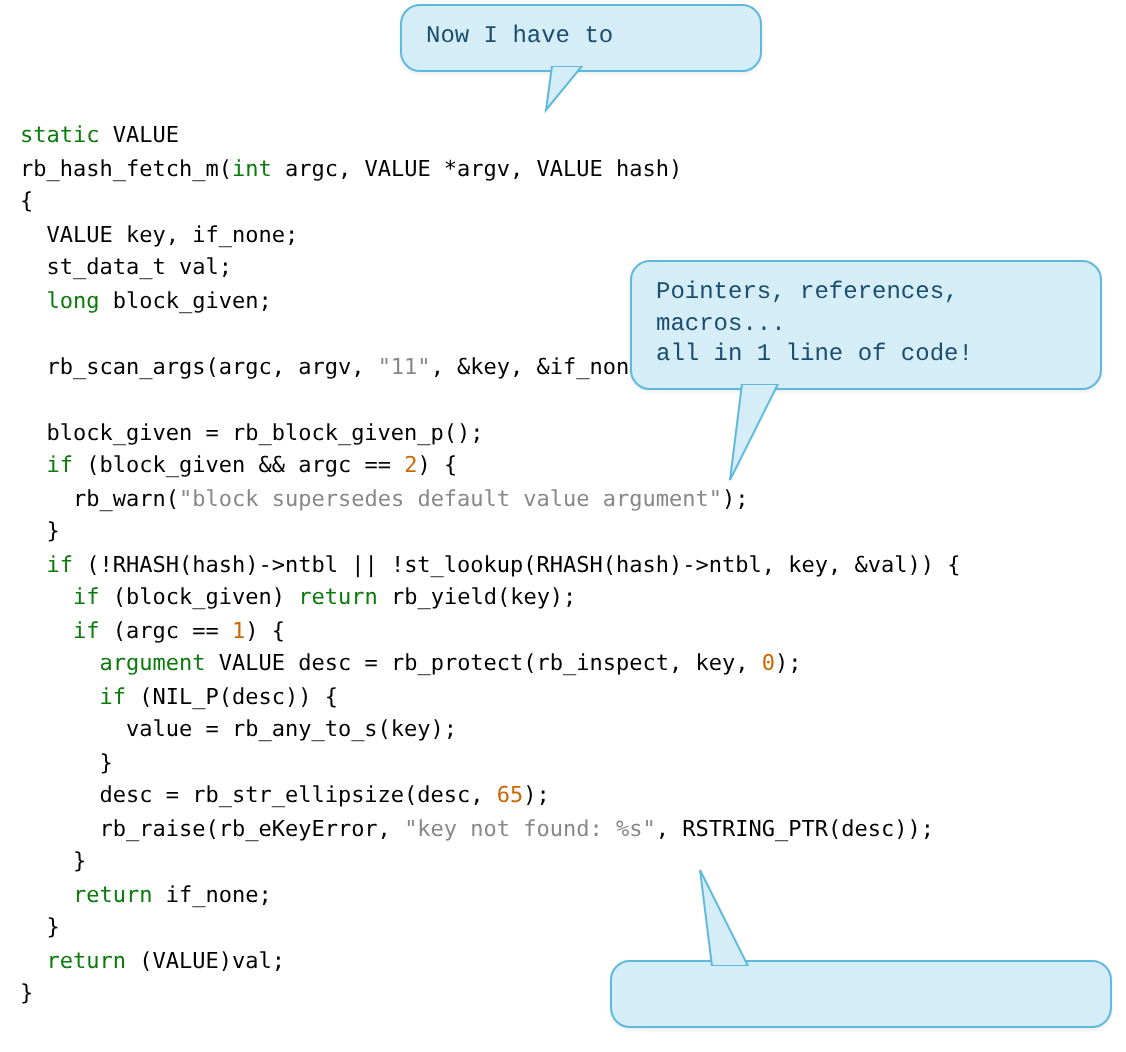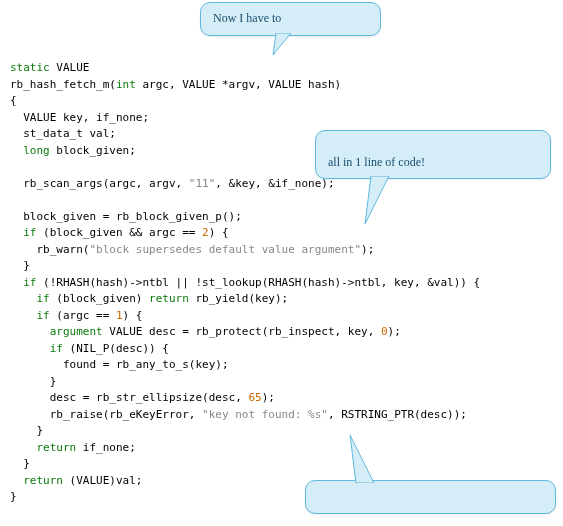--- a/index.html
+++ b/index.html
@@ -22,21 +22,21 @@
     white-space: pre;
     font-family: inherit;
     font-size: inherit;
   }
   .callout {
     position: absolute;
     background: #d4edf7;
     border: 1px solid #5fb8dd;
     border-radius: 10px;
     padding: 8px 12px;
-    font-family: Liberation Serif, serif;
+    font-family: Liberation Mono, monospace;
     font-size: 12px;
     color: #1b4d6e;
     line-height: 1.3;
     box-shadow: 0 1px 2px rgba(0,0,0,0.08);
   }
   .callout svg.tail {
     position: absolute;
   }
   .c1 { top: 2px; left: 200px; width: 155px; }
   .c2 { top: 130px; left: 315px; width: 210px; }
@@ -62,39 +62,39 @@
 <span></span>
 <span>  block_given = rb_block_given_p();</span>
 <span>  </span><span class="kw">if</span><span> (block_given &amp;&amp; argc == </span><span class="num">2</span><span>) {</span>
 <span>    rb_warn(</span><span class="str">"block supersedes default value argument"</span><span>);</span>
 <span>  }</span>
 <span>  </span><span class="kw">if</span><span> (!RHASH(hash)-&gt;ntbl || !st_lookup(RHASH(hash)-&gt;ntbl, key, &amp;val)) {</span>
 <span>    </span><span class="kw">if</span><span> (block_given) </span><span class="kw">return</span><span> rb_yield(key);</span>
 <span>    </span><span class="kw">if</span><span> (argc == </span><span class="num">1</span><span>) {</span>
 <span>      </span><span class="kw">argument</span><span> VALUE desc = rb_protect(rb_inspect, key, </span><span class="num">0</span><span>);</span>
 <span>      </span><span class="kw">if</span><span> (NIL_P(desc)) {</span>
-<span>        found = rb_any_to_s(key);</span>
+<span>        value = rb_any_to_s(key);</span>
 <span>      }</span>
 <span>      desc = rb_str_ellipsize(desc, </span><span class="num">65</span><span>);</span>
 <span>      rb_raise(rb_eKeyError, </span><span class="str">"key not found: %s"</span><span>, RSTRING_PTR(desc));</span>
 <span>    }</span>
 <span>    </span><span class="kw">return</span><span> if_none;</span>
 <span>  }</span>
 <span>  </span><span class="kw">return</span><span> (VALUE)val;</span>
 <span>}</span></pre>
 
 <div class="callout c1">
   <span>Now I have to</span><br>
   <svg class="tail" viewBox="0 0 40 24">
     <path d="M5 0 L20 0 L2 22 Z" fill="#d4edf7" stroke="#5fb8dd" stroke-width="1"></path>
   </svg>
 </div>
 
 <div class="callout c2">
-  <br>
+  <span>Pointers, references, macros...</span><br>
   <span>all in 1 line of code!</span>
   <svg class="tail" viewBox="0 0 50 50">
     <path d="M10 0 L28 0 L4 48 Z" fill="#d4edf7" stroke="#5fb8dd" stroke-width="1"></path>
   </svg>
 </div>
 
 <div class="callout c3">
   <br>
   <svg class="tail" viewBox="0 0 50 50">
     <path d="M10 50 L28 50 L4 2 Z" fill="#d4edf7" stroke="#5fb8dd" stroke-width="1"></path>

